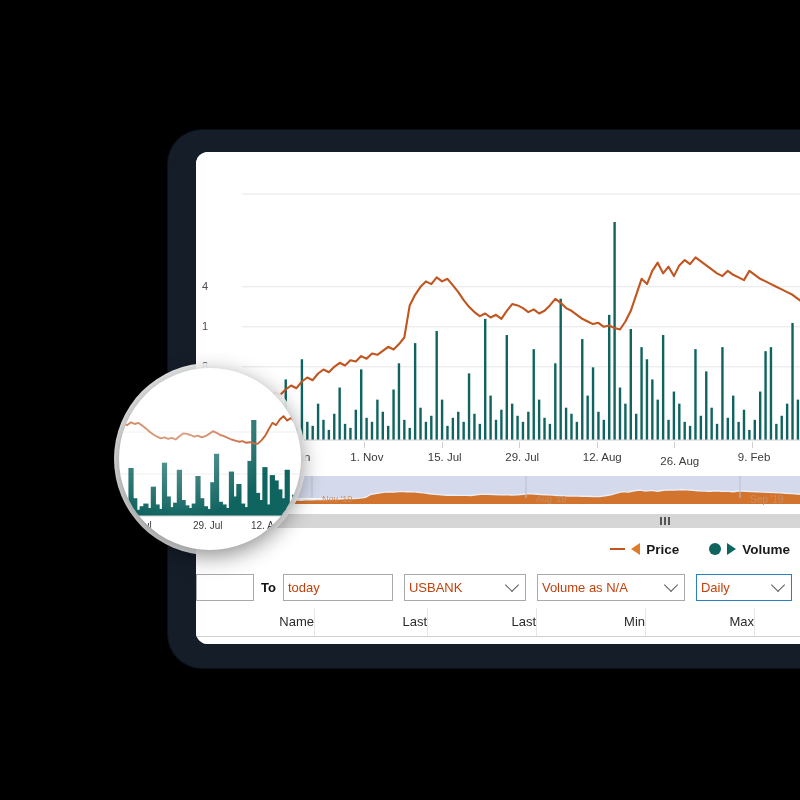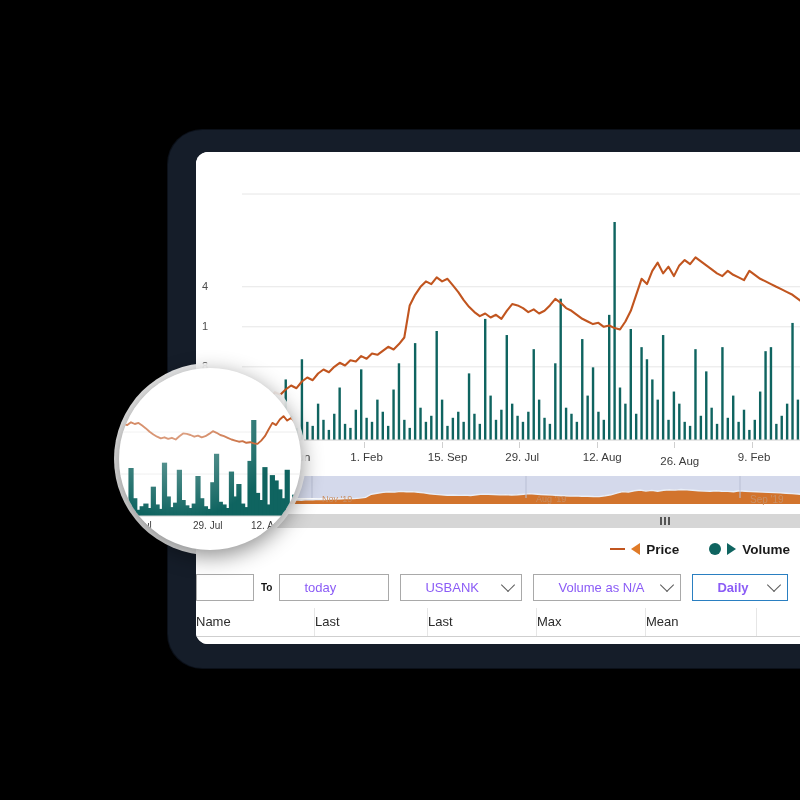--- a/index.html
+++ b/index.html
@@ -41,38 +41,38 @@
   .lgtriL{width:0;height:0;border-top:6px solid transparent;border-bottom:6px solid transparent;
           border-right:9px solid #e07b28;}
   .lgtriR{width:0;height:0;border-top:6px solid transparent;border-bottom:6px solid transparent;
           border-left:9px solid #0f6460;}
   .lgdot{width:12px;height:12px;border-radius:50%;background:#0f6460;}
 
   
   #formrow{position:absolute;left:0;top:414px;right:0;height:42px;background:#fff;
            display:flex;align-items:center;gap:0;padding-left:0;border-bottom:1px solid #e2e2e2;}
   .ctl{height:27px;box-sizing:border-box;border:1px solid #a9a9a9;background:#fff;
-       font-size:13px;color:#8b5cf6;display:flex;align-items:center;padding:0 24px;}
+       font-size:13px;color:#c2410c;display:flex;align-items:center;padding:0 4px;}
   #dateFrom{width:58px;margin-left:0;}
-  #tolabel{font-size:10px;font-weight:bold;color:#111;padding:0 7px;}
+  #tolabel{font-size:13px;font-weight:bold;color:#111;padding:0 7px;}
   #dateTo{width:110px;}
   .sel{position:relative;justify-content:flex-start;}
   .sel .chev{position:absolute;right:8px;top:50%;width:9px;height:9px;
              border-right:1.6px solid #5a5a5a;border-bottom:1.6px solid #5a5a5a;
              transform:translateY(-70%) rotate(45deg);}
   #selBank{width:122px;margin-left:11px;}
   #selNA{width:148px;margin-left:11px;}
-  #selFreq{width:96px;margin-left:11px;border:1.6px solid #2a7fc1;font-weight:bold;}
+  #selFreq{width:96px;margin-left:11px;border:1.6px solid #2a7fc1;}
 
   
   #tbl{position:absolute;left:0;top:456px;right:0;background:#fff;}
   #thead,#trow{display:flex;align-items:center;}
   #thead{height:28px;border-bottom:1px solid #cfcfcf;background:#fff;}
   #trow{height:27px;}
-  .th{font-size:13px;color:#2b2b2b;text-align:left;border-right:1px solid #e6e6e6;
+  .th{font-size:13px;color:#2b2b2b;text-align:right;border-right:1px solid #e6e6e6;
       line-height:28px;height:28px;overflow:hidden;}
   .td{font-size:12.5px;color:#1a1a1a;text-align:center;overflow:hidden;white-space:nowrap;}
   .c0{width:118px}.c1{width:112px}.c2{width:108px}.c3{width:108px}.c4{width:108px}.c5{width:110px}
   .td.c0{text-align:left;padding-left:6px;}
 
   
   #mag{position:absolute;left:119px;top:368px;width:182px;height:182px;border-radius:50%;
        background:#fff;overflow:hidden;
        box-shadow:0 6px 22px rgba(0,0,0,.45), 0 0 0 5px rgba(255,255,255,.92);}
   #magInner{position:absolute;left:0;top:0;width:182px;height:182px;}
@@ -220,23 +220,23 @@
         <line x1="46" x2="672" y1="288" y2="288" stroke="#cdcdcd" stroke-width="1"></line>
           </svg>
         <div class="ylab" id="yl0" style="top: 127.763px;">4</div>
         <div class="ylab" id="yl1" style="top: 167.794px;">1</div>
         <div class="ylab" id="yl2" style="top: 207.824px;">8</div>
       </div>
 
       <div id="xaxis">
           <div class="xlab" style="left: 76.75px; top: 9px;">17. Jun</div>
           <div style="position: absolute; left: 90.75px; top: 0px; width: 1px; height: 6px; background: rgb(207, 207, 207);"></div>
-          <div class="xlab" style="left: 154.25px; top: 9px;">1. Feb</div>
+          <div class="xlab" style="left: 154.25px; top: 9px;">1. Nov</div>
           <div style="position: absolute; left: 168.25px; top: 0px; width: 1px; height: 6px; background: rgb(207, 207, 207);"></div>
-          <div class="xlab" style="left: 231.75px; top: 9px;">15. Sep</div>
+          <div class="xlab" style="left: 231.75px; top: 9px;">15. Jul</div>
           <div style="position: absolute; left: 245.75px; top: 0px; width: 1px; height: 6px; background: rgb(207, 207, 207);"></div>
           <div class="xlab" style="left: 309.25px; top: 9px;">29. Jul</div>
           <div style="position: absolute; left: 323.25px; top: 0px; width: 1px; height: 6px; background: rgb(207, 207, 207);"></div>
           <div class="xlab" style="left: 386.75px; top: 9px;">12. Aug</div>
           <div style="position: absolute; left: 400.75px; top: 0px; width: 1px; height: 6px; background: rgb(207, 207, 207);"></div>
           <div class="xlab" style="left: 464.25px; top: 13px;">26. Aug</div>
           <div style="position: absolute; left: 478.25px; top: 0px; width: 1px; height: 6px; background: rgb(207, 207, 207);"></div>
           <div class="xlab" style="left: 541.75px; top: 9px;">9. Feb</div>
           <div style="position: absolute; left: 555.75px; top: 0px; width: 1px; height: 6px; background: rgb(207, 207, 207);"></div>
         </div>
@@ -294,20 +294,21 @@
           <span>Daily</span>
           <span class="chev"></span>
         </div>
       </div>
 
       <div id="tbl">
         <div id="thead">
             <div class="th c0">Name</div>
             <div class="th c1">Last</div>
             <div class="th c2">Last</div>
+            <div class="th c3">Min</div>
             <div class="th c4">Max</div>
             <div class="th c5">Mean</div>
           </div>
         <div id="trow">
             <div class="td c0">rice</div>
             <div class="td c1">20190521 97.59...</div>
             <div class="td c2">20191121 98.42...</div>
             <div class="td c3">20190530 97.57...</div>
             <div class="td c4">20191003 98.57...</div>
             <div class="td c5">98.162598</div>

